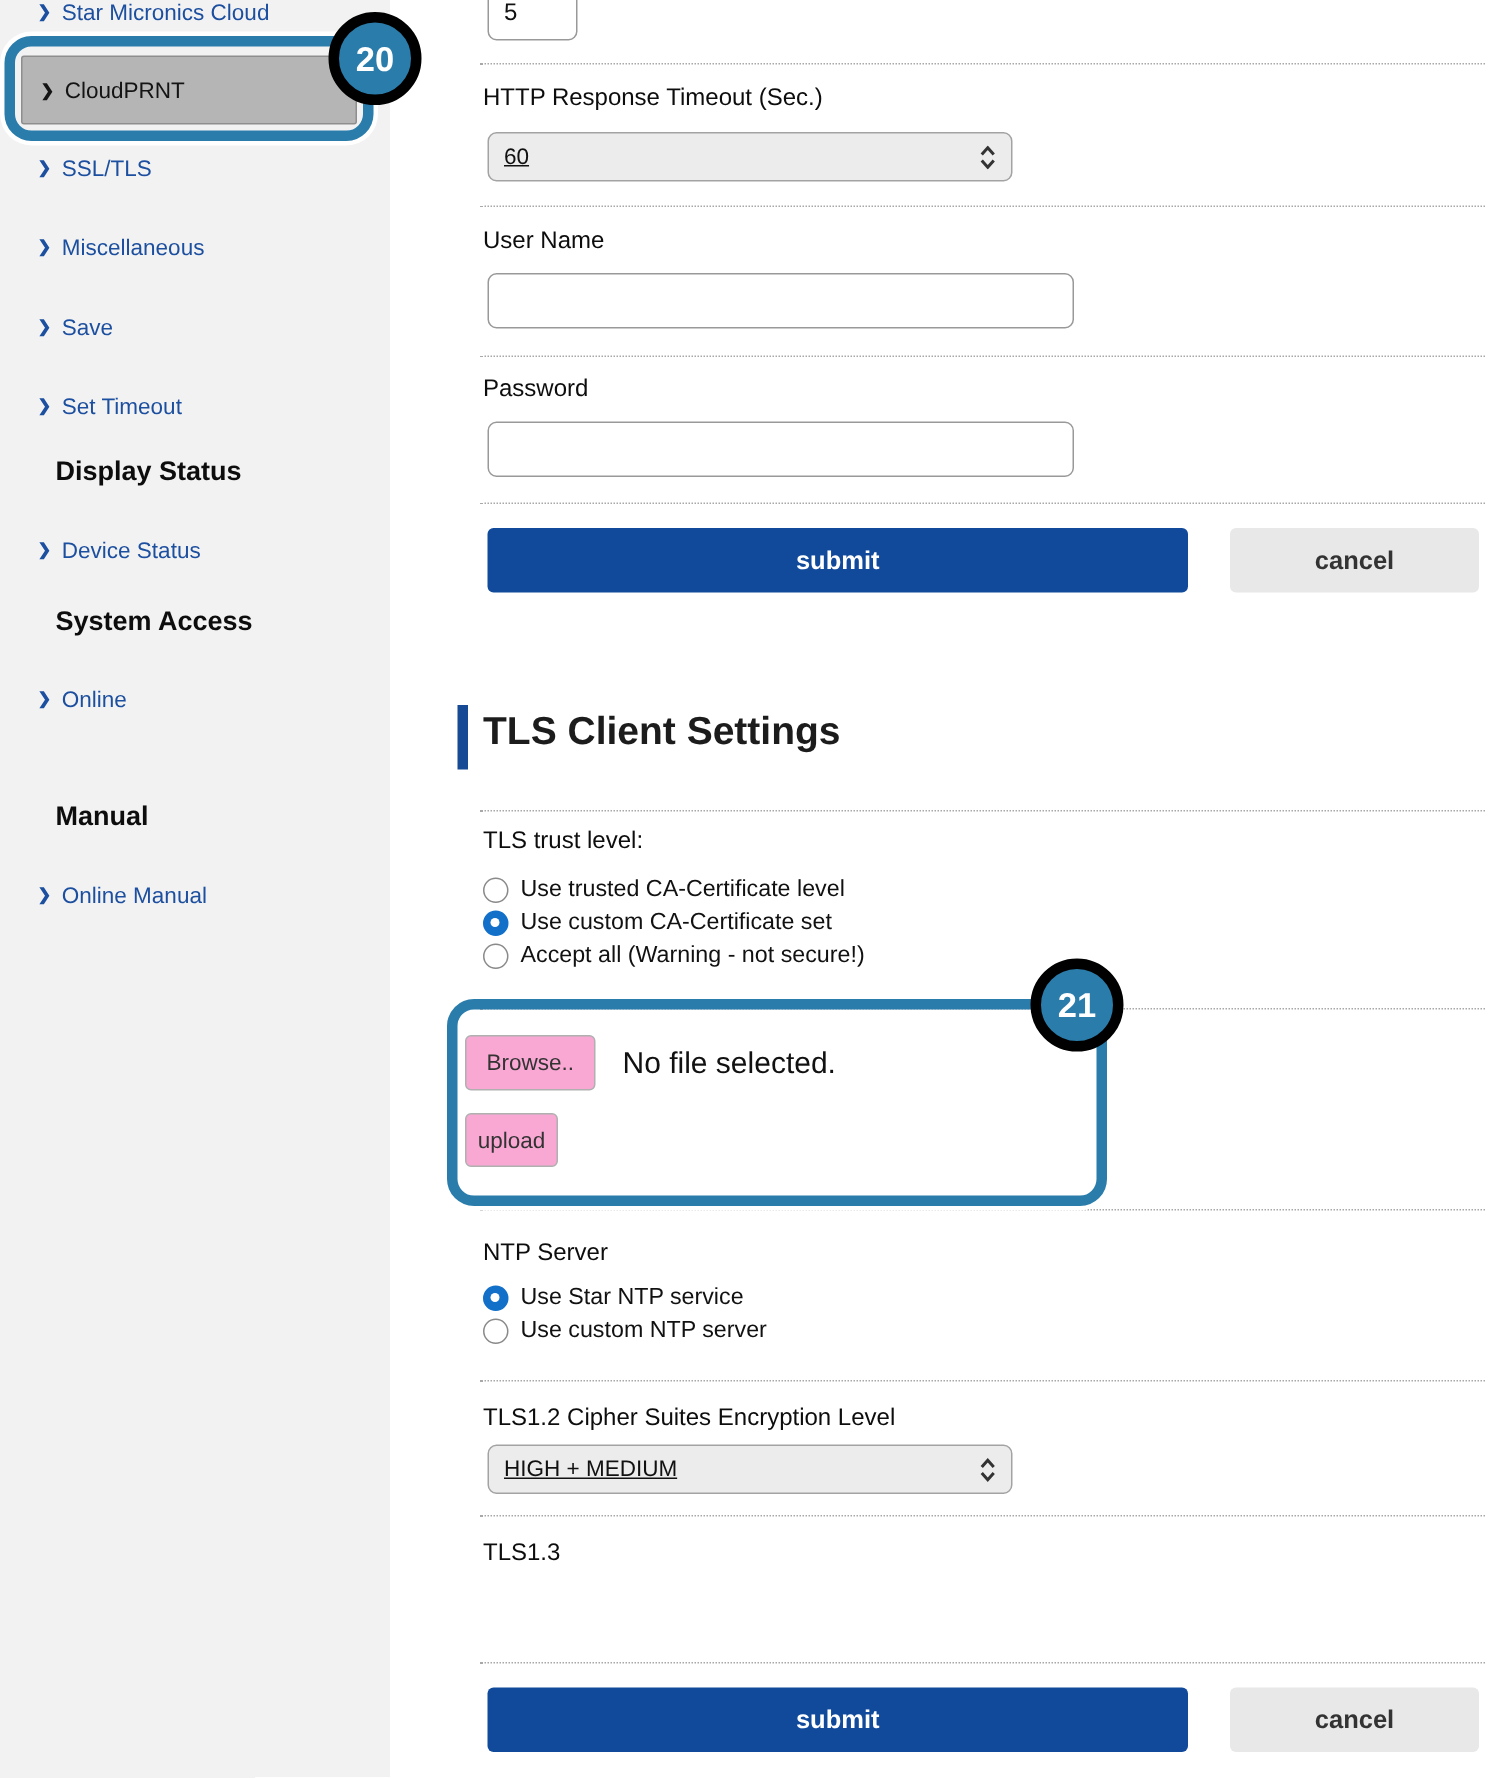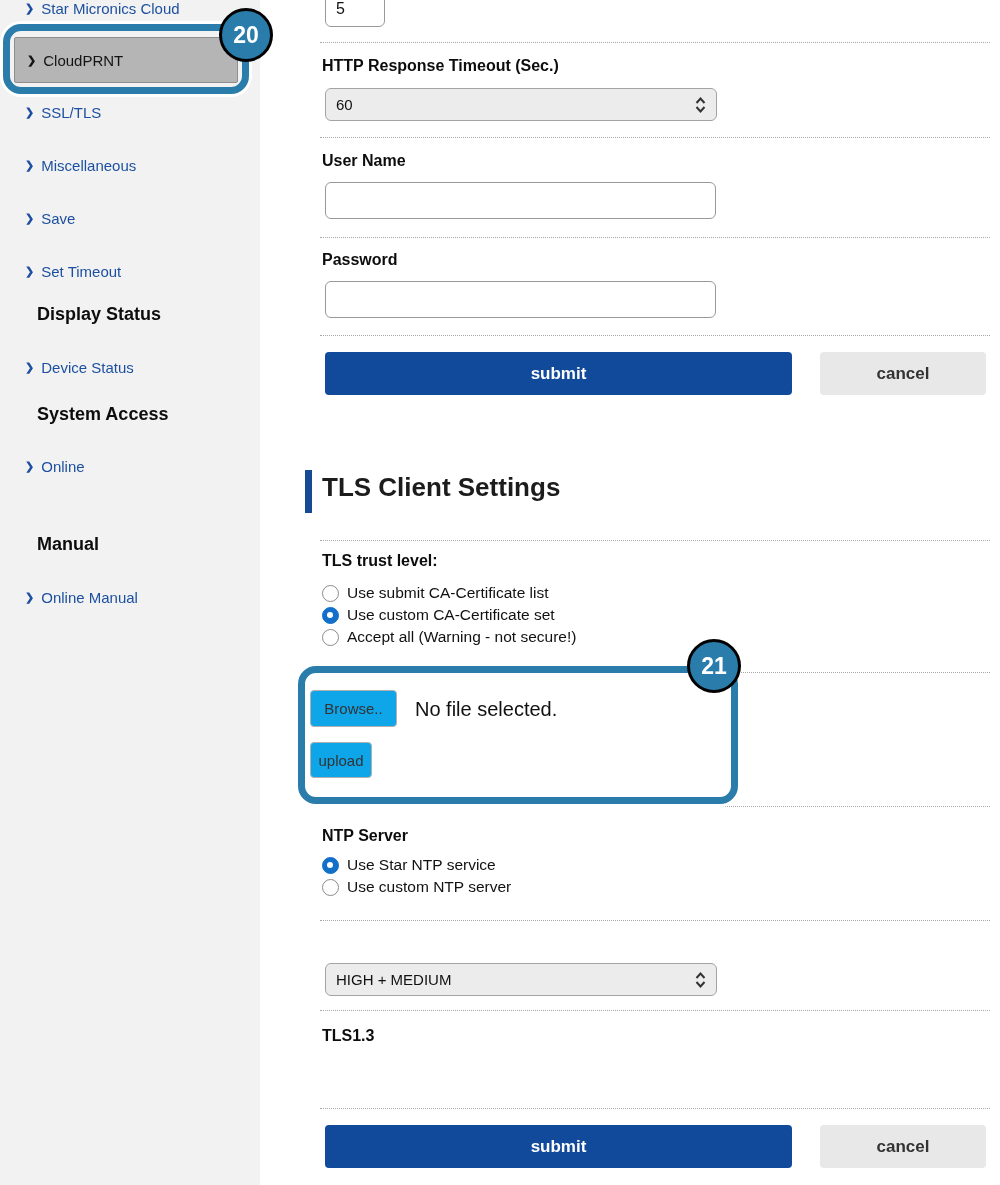--- a/index.html
+++ b/index.html
@@ -12,36 +12,36 @@
   .side-link .arrow{font-size:11px;font-weight:bold;line-height:1;}
   .side-header{position:absolute;left:20px;font-size:18px;font-weight:bold;color:#0d0d0d;white-space:nowrap;margin-left:17px;}
   #cloudprnt-item{position:absolute;left:14px;top:37px;width:224px;height:46px;background:#b5b5b5;
                   border:1px solid #8e8e8e;border-radius:2px;display:flex;align-items:center;
                   padding-left:12px;box-sizing:border-box;color:#141414;font-size:15px;gap:7px;cursor:pointer;}
   #cloudprnt-item .arrow{font-size:11px;font-weight:bold;}
   
   .hl-box{position:absolute;border:7px solid #2a7cab;border-radius:18px;
           box-shadow:0 0 0 3px #ffffff;pointer-events:none;z-index:5;}
   .badge{position:absolute;width:48px;height:48px;border-radius:50%;background:#2a7cab;
-         border:3px solid #000000;color:#fff;font-size:23px;font-weight:bold;
+         border:7px solid #000000;color:#fff;font-size:23px;font-weight:bold;
          display:flex;align-items:center;justify-content:center;z-index:6;}
   
   .sep{position:absolute;left:320px;width:670px;height:0;border-top:1px dotted #a8a8a8;}
-  .flabel{position:absolute;left:322px;font-size:16px;font-weight:bold;color:#0d0d0d;white-space:nowrap;}
+  .flabel{position:absolute;left:322px;font-size:16px;font-weight:normal;color:#0d0d0d;white-space:nowrap;}
   .tinput{position:absolute;box-sizing:border-box;border:1px solid #999;border-radius:6px;
           background:#fff;font-family:"Liberation Sans",sans-serif;font-size:16px;padding:0 10px;color:#111;}
-  .select{position:absolute;width:392px;height:33px;box-sizing:border-box;background:#ececec;
+  .select{position:absolute;width:350px;height:33px;box-sizing:border-box;background:#ececec;
           border:1px solid #a3a3a3;border-radius:6px;display:flex;align-items:center;
-          padding:0 10px;cursor:pointer;}
+          padding:0 10px;cursor:pointer;text-decoration:underline;}
   .select-value{font-size:15px;color:#111;flex:1;}
   .btn{position:absolute;height:43px;border:none;border-radius:4px;font-family:"Liberation Sans",sans-serif;
        font-size:17px;font-weight:bold;cursor:pointer;}
   .btn-submit{background:#114a9b;color:#ffffff;}
   .btn-cancel{background:#e8e8e8;color:#333;}
-  .gray-btn{position:absolute;box-sizing:border-box;background:#0ea5e9;border:1px solid #b0b0b0;
+  .gray-btn{position:absolute;box-sizing:border-box;background:#f9a8d4;border:1px solid #b0b0b0;
             border-radius:4px;font-family:"Liberation Sans",sans-serif;font-size:15px;color:#333;cursor:pointer;}
   #section-heading-bar{position:absolute;left:305px;top:470px;width:7px;height:43px;background:#164a94;}
   #section-heading{position:absolute;left:322px;top:472px;font-size:26px;font-weight:bold;color:#1c1c1c;}
   .radio-row{position:absolute;left:322px;display:flex;align-items:center;gap:8px;cursor:pointer;}
   .radio{width:17px;height:17px;border-radius:50%;background:#fff;border:1.5px solid #8a8a8a;
          box-sizing:border-box;position:relative;flex:0 0 auto;}
   .radio.checked{background:#1270c9;border-color:#1270c9;}
   .radio.checked::after{content:"";position:absolute;left:4px;top:4px;width:6px;height:6px;
                         border-radius:50%;background:#fff;}
   .radio-label{font-size:15.5px;color:#111;white-space:nowrap;}
@@ -129,21 +129,21 @@
   <button class="btn btn-cancel" style="left:820px;top:352px;width:166px">cancel</button>
 
   <div id="section-heading-bar"></div>
   <div id="section-heading">TLS Client Settings</div>
 
   <div class="sep" style="top:540px"></div>
 
   <div class="flabel" style="top:552px">TLS trust level:</div>
   <div class="radio-row" style="top:584px">
     <span class="radio"></span>
-    <span class="radio-label">Use submit CA-Certificate list</span>
+    <span class="radio-label">Use trusted CA-Certificate level</span>
   </div>
   <div class="radio-row" style="top:606px">
     <span class="radio checked"></span>
     <span class="radio-label">Use custom CA-Certificate set</span>
   </div>
   <div class="radio-row" style="top:628px">
     <span class="radio"></span>
     <span class="radio-label">Accept all (Warning - not secure!)</span>
   </div>
 
@@ -160,20 +160,21 @@
     <span class="radio checked"></span>
     <span class="radio-label">Use Star NTP service</span>
   </div>
   <div class="radio-row" style="top:878px">
     <span class="radio"></span>
     <span class="radio-label">Use custom NTP server</span>
   </div>
 
   <div class="sep" style="top:920px"></div>
 
+  <div class="flabel" style="top:937px">TLS1.2 Cipher Suites Encryption Level</div>
   <div class="select" style="left:325px;top:963px">
     <span class="select-value">HIGH + MEDIUM</span>
     <svg class="chev" width="11" height="16" viewBox="0 0 11 16">
       <path d="M1.5 6 L5.5 1.5 L9.5 6" fill="none" stroke="#333" stroke-width="2"></path>
       <path d="M1.5 10 L5.5 14.5 L9.5 10" fill="none" stroke="#333" stroke-width="2"></path>
     </svg>
   </div>
 
   <div class="sep" style="top:1010px"></div>
 

